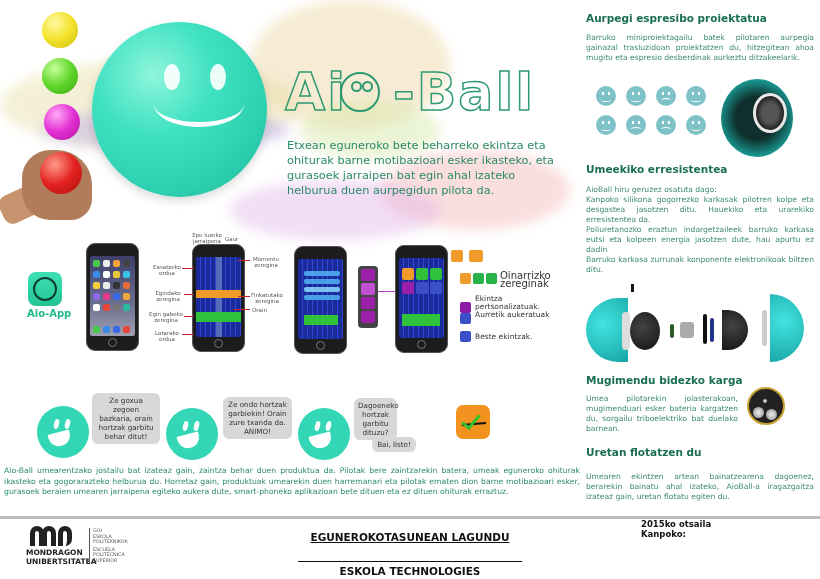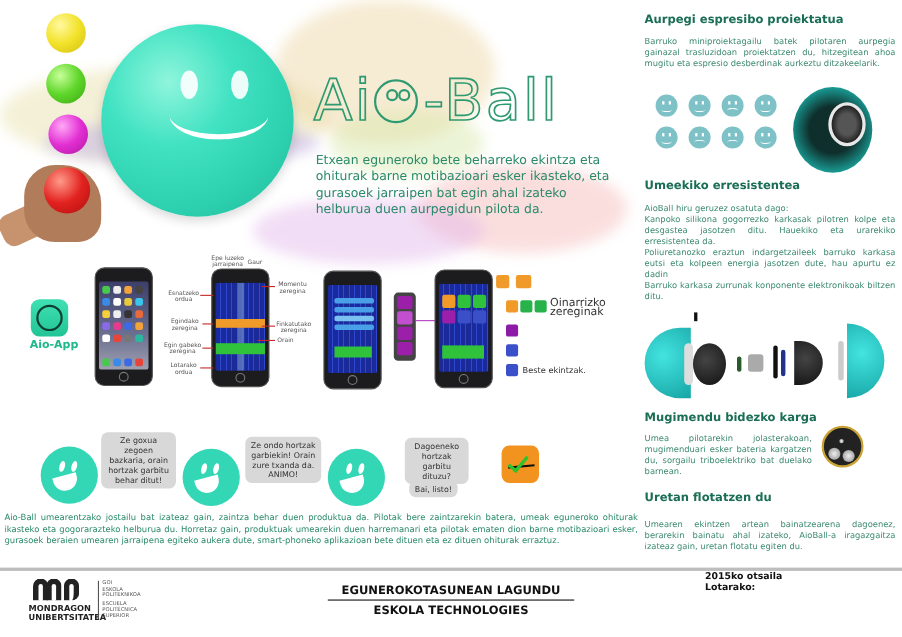--- a/index.html
+++ b/index.html
@@ -18,21 +18,21 @@
   .big-ball { left: 92px; top: 22px; width: 175px; height: 175px;
     background: radial-gradient(circle at 35% 30%, #8ff5dc 0%, #40e2c2 35%, #2ccfae 70%, #22b99a 100%);
     box-shadow: 0 4px 10px rgba(0,0,0,.15); }
   .big-ball .eye { width: 16px; height: 26px; }
   .big-ball .mouth { border-bottom: 5px solid #fff; }
 
   .hand { position: absolute; left: 22px; top: 150px; width: 70px; height: 70px; background: #b07c5a; border-radius: 40% 50% 30% 40%; }
   .arm { position: absolute; left: 0; top: 190px; width: 40px; height: 30px; background: #c7936e; transform: rotate(-25deg); border-radius: 10px; }
 
   
-  .title { position: absolute; left: 285px; top: 62px; font-family: "DejaVu Sans", sans-serif; font-weight: 400; font-size: 52px; color: transparent; -webkit-text-stroke: 1.5px #2f9a72; letter-spacing: 2px; }
+  .title { position: absolute; left: 285px; top: 62px; font-family: "DejaVu Sans", sans-serif; font-weight: 700; font-size: 52px; color: transparent; -webkit-text-stroke: 1.5px #2f9a72; letter-spacing: 2px; }
   .title-face { position: absolute; left: 362px; top: 72px; width: 40px; height: 40px; border: 2px solid #2f9a72; border-radius: 50%; }
   .title-face .o { position: absolute; top: 7px; width: 11px; height: 11px; border: 2px solid #2f9a72; border-radius: 50%; }
 
   .intro { position: absolute; left: 287px; top: 138px; width: 280px; font-size: 11.3px; line-height: 15px; color: #2a8a6a; }
 
   
   .app-icon { position: absolute; left: 28px; top: 272px; width: 34px; height: 34px; border-radius: 8px; background: linear-gradient(#3fe0b3,#22c394); }
   .app-icon .face { position: absolute; left: 5px; top: 5px; width: 24px; height: 24px; border: 2px solid #0d3e32; border-radius: 50%; }
   .app-label { position: absolute; left: 27px; top: 308px; font-size: 10px; font-weight: bold; color: #1fb98c; }
 
@@ -78,21 +78,21 @@
 
   .desc { position: absolute; left: 4px; top: 466px; width: 576px; font-size: 7.7px; line-height: 10.5px; color: #2a8a6a; text-align: justify; }
 
   
   .footer-rule { position: absolute; left: 0; top: 516px; width: 820px; height: 3px; background: #bdbdbd; }
   .mlogo { position: absolute; left: 30px; top: 526px; width: 50px; height: 20px; }
   .mlogo span { position: absolute; top: 0; width: 14px; height: 20px; border: 5px solid #222; border-bottom: none; border-radius: 10px 10px 0 0; }
   .uni-name { position: absolute; left: 26px; top: 548px; font-size: 7.5px; font-weight: bold; color: #222; line-height: 9px; }
   .uni-side { position: absolute; left: 89px; top: 528px; font-size: 4.8px; line-height: 5.5px; color: #555; border-left: 1px solid #555; padding-left: 3px; }
   .footer-center { position: absolute; left: 298px; top: 531px; width: 224px; text-align: center; font-size: 10.5px; font-weight: bold; color: #111; }
-  .footer-center .l1 { border-bottom: 1.5px solid #111; padding-bottom: 2px; }
+  .footer-center .l1 { border-bottom: 1.5px solid #111; padding-bottom: 18px; text-decoration: underline; }
   .footer-center .l2 { margin-top: 3px; }
   .footer-right { position: absolute; left: 641px; top: 520px; font-size: 8.5px; font-weight: bold; line-height: 9.5px; color: #111; }
 </style>
 </head>
 <body>
 
 <div class="splash" style="left:0;top:60px;width:300px;height:90px;background:#e8e0a8;"></div>
 <div class="splash" style="left:40px;top:110px;width:250px;height:40px;background:#b9a8e6;"></div>
 <div class="splash" style="left:250px;top:0;width:200px;height:130px;background:#ecd5a0;"></div>
 <div class="splash" style="left:380px;top:150px;width:190px;height:80px;background:#f6b8b8;"></div>
@@ -218,20 +218,21 @@
   <span class="abs" style="left:18px;top:0;width:14px;height:12px;background:#f09a2a;border-radius:2px;"></span>
 </div>
 <div class="abs" style="left:460px;top:273px;">
   <span class="abs" style="left:0;top:0;width:11px;height:11px;background:#f09a2a;border-radius:2px;"></span>
   <span class="abs" style="left:13px;top:0;width:11px;height:11px;background:#27b34a;border-radius:2px;"></span>
   <span class="abs" style="left:26px;top:0;width:11px;height:11px;background:#27b34a;border-radius:2px;"></span>
 </div>
 <div class="lbl" style="left:500px;top:272px;width:36px;font-size:10px;line-height:7.5px;text-align:left;color:#333;">Oinarrizko zereginak</div>
 <div class="legend-row" style="top:295px;">
   <span class="sw" style="background:#8e1aa8"></span>
+  <span style="width:80px;">Ekintza pertsonalizatuak. Aurretik aukeratuak</span>
 </div>
 <div class="legend-row" style="top:313px;">
   <span class="sw" style="background:#3a4fc8"></span>
 </div>
 <div class="legend-row" style="top:331px;">
   <span class="sw" style="background:#3a4fc8"></span>
   <span>Beste ekintzak.</span>
 </div>
 
 <div class="rhead" style="top:12px;">Aurpegi espresibo proiektatua</div>
@@ -292,21 +293,21 @@
     <span class="e" style="left:17px;"></span>
     <span class="e" style="left:28px;"></span>
     <span class="m"></span>
   </div>
 <div class="bubble" style="left:223px;top:397px;width:69px;">Ze ondo hortzak garbiekin! Orain zure txanda da. ANIMO!</div>
 <div class="smiley" style="left:298px;top:408px;">
     <span class="e" style="left:17px;"></span>
     <span class="e" style="left:28px;"></span>
     <span class="m"></span>
   </div>
-<div class="bubble" style="left:368px;top:398px;width:58px;">Dagoeneko hortzak garbitu dituzu?</div>
+<div class="bubble" style="left:354px;top:398px;width:43px;">Dagoeneko hortzak garbitu dituzu?</div>
 <div class="bubble" style="left:372px;top:437px;width:44px;">Bai, listo!</div>
 <div class="brush-icon">
   <span class="abs" style="left:6px;top:18px;width:24px;height:2px;background:#111;transform:rotate(-5deg);"></span>
   <span class="abs" style="left:10px;top:6px;width:10px;height:18px;border-right:3px solid #2ec22e;border-bottom:3px solid #2ec22e;transform:rotate(40deg);"></span>
 </div>
 
 <p class="desc">Aio-Ball umearentzako jostailu bat izateaz gain, zaintza behar duen produktua da. Pilotak bere zaintzarekin batera, umeak eguneroko ohiturak ikasteko eta gogorarazteko helburua du. Horretaz gain, produktuak umearekin duen harremanari eta pilotak ematen dion barne motibazioari esker, gurasoek beraien umearen jarraipena egiteko aukera dute, smart-phoneko aplikazioan bete dituen eta ez dituen ohiturak erraztuz.</p>
 
 <div class="footer-rule"></div>
 <div class="mlogo">
@@ -322,15 +323,15 @@
   <div style="width:28px;">GOI ESKOLA POLITEKNIKOA</div>
   <div style="width:28px;margin-top:2px;">ESCUELA POLITÉCNICA SUPERIOR</div>
 </div>
 <div class="footer-center">
   <div class="l1">EGUNEROKOTASUNEAN LAGUNDU</div>
   <div class="l2">ESKOLA TECHNOLOGIES</div>
 </div>
 <div class="footer-right">
   <div>2015ko otsaila</div>
   <div style="display:flex;">
-    <span style="margin-right:3px;">Lotarako:</span>
+    <span style="margin-right:3px;">Kanpoko:</span>
   </div>
 </div>
 
 </body></html>

